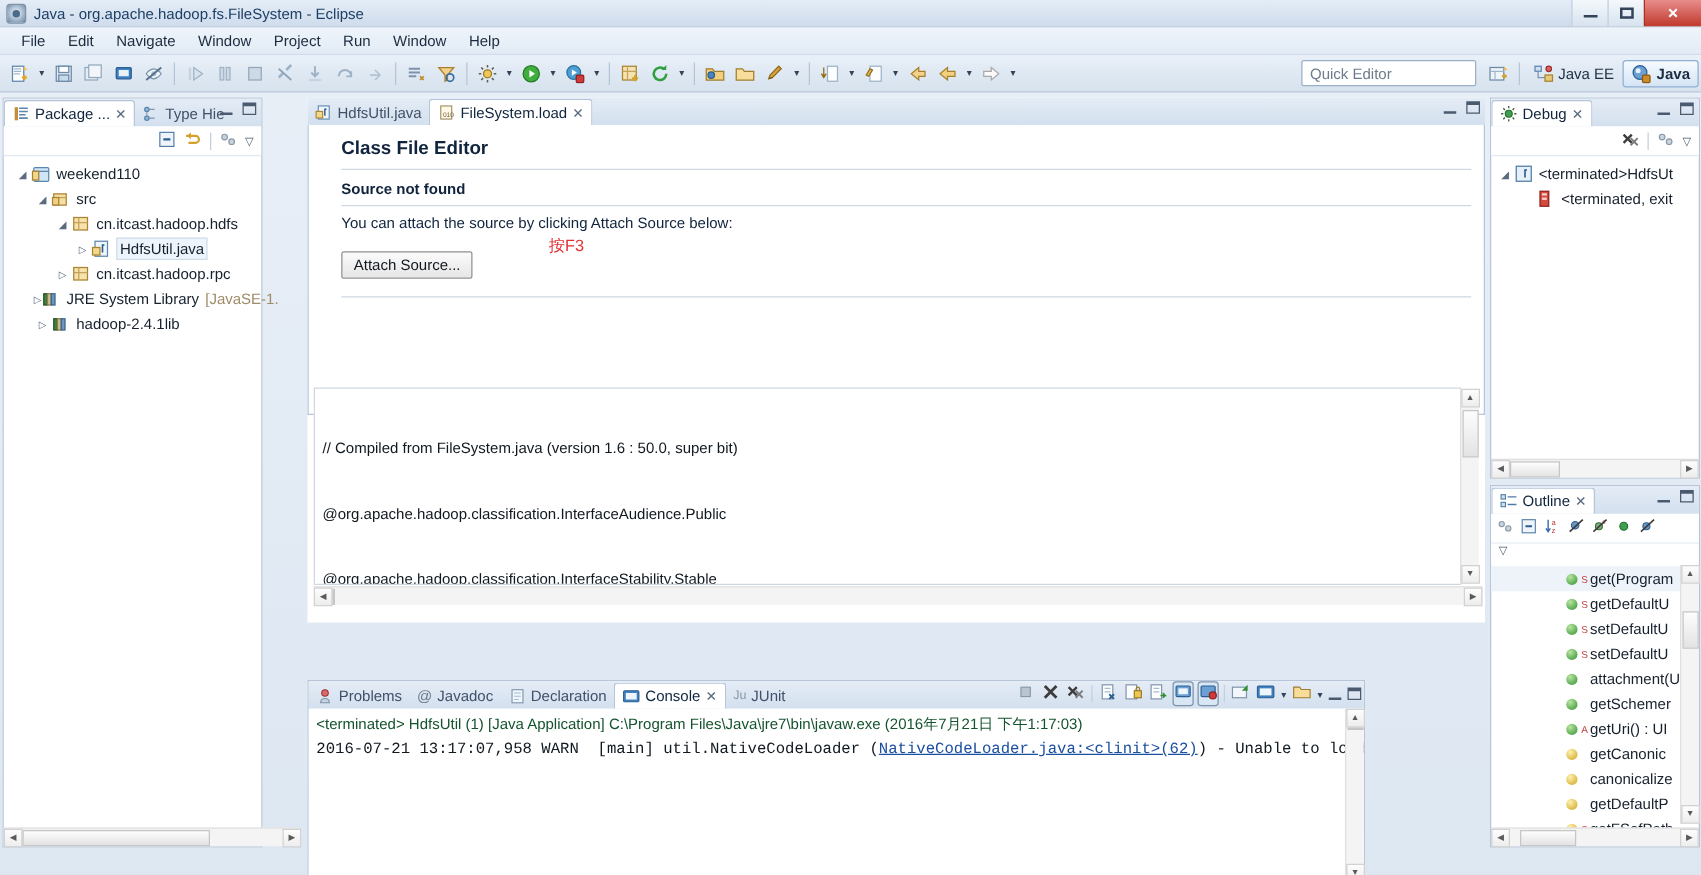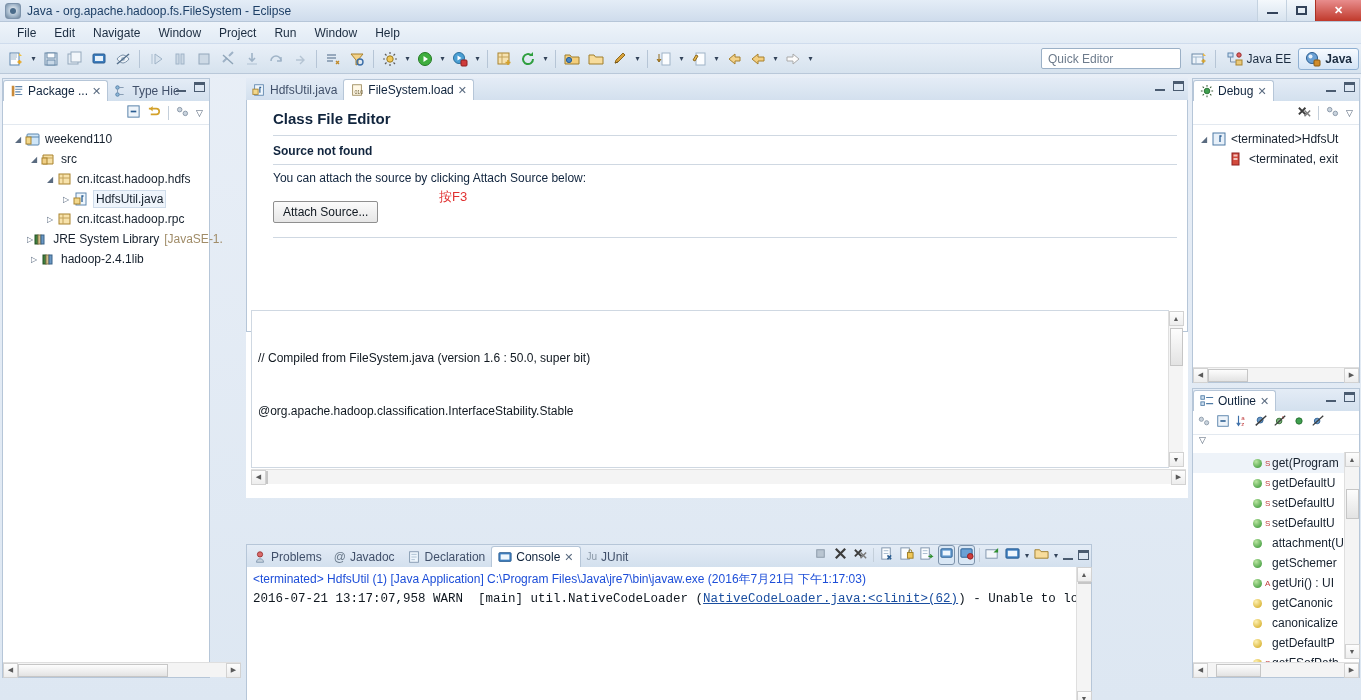--- a/index.html
+++ b/index.html
@@ -178,21 +178,21 @@
     width:15px; height:15px; display:flex; align-items:center; justify-content:center;
     font-size:7px; color:#5a5a5a; background:linear-gradient(#fdfdfd,#ededed);
     border:1px solid #d2d2d2; flex:none;
   }
   .sb-thumb {
     background:linear-gradient(#fdfdfd,#e3e3e3); border:1px solid #c6c6c6; flex:none;
   }
 
   
   .console-head {
-    font-size:12px; color:#1d4ed8; padding:4px 6px 0 6px; white-space:nowrap; overflow:hidden;
+    font-size:12px; color:#14532d; padding:4px 6px 0 6px; white-space:nowrap; overflow:hidden;
   }
   .console-line {
     font-family:"Liberation Mono", monospace; font-size:12.5px; color:#101820;
     padding:4px 6px 0 6px; white-space:pre; overflow:hidden;
   }
   .console-line a { color:#1b4fa0; text-decoration:underline; }
 
   
   .olist { font-size:12px; color:#16212e; padding-top:2px; }
   .orow { display:flex; align-items:center; height:20px; white-space:nowrap; padding-left:60px; }
@@ -614,20 +614,21 @@
       <div class="hr"></div>
       <div class="snf-title">Source not found</div>
       <div class="hr" style="margin-top:6px;"></div>
       <div class="snf-line">You can attach the source by clicking Attach Source below:</div>
       <div class="attach-btn">Attach Source...</div>
       <div class="hr" style="margin-top:14px;"></div>
     </div>
 
     <div class="code" style="left:5px; top:232px; width:918px; height:158px; border:1px solid #cfd8e2;">
       <div>// Compiled from FileSystem.java (version 1.6 : 50.0, super bit)</div>
+      <div>@org.apache.hadoop.classification.InterfaceAudience.Public</div>
       <div>@org.apache.hadoop.classification.InterfaceStability.Stable</div>
       
       
       
       
       
       
       
     </div>
 

